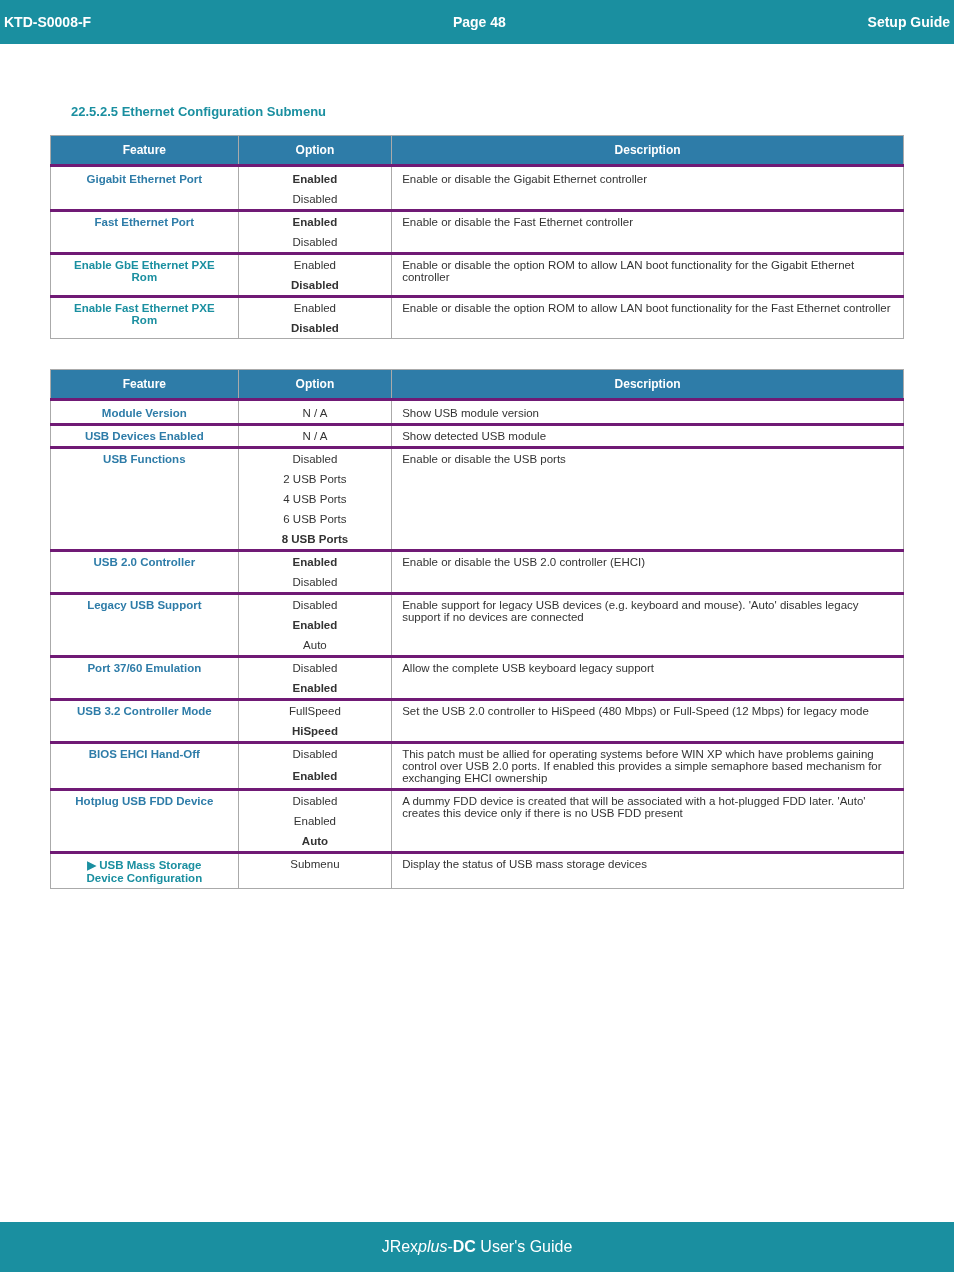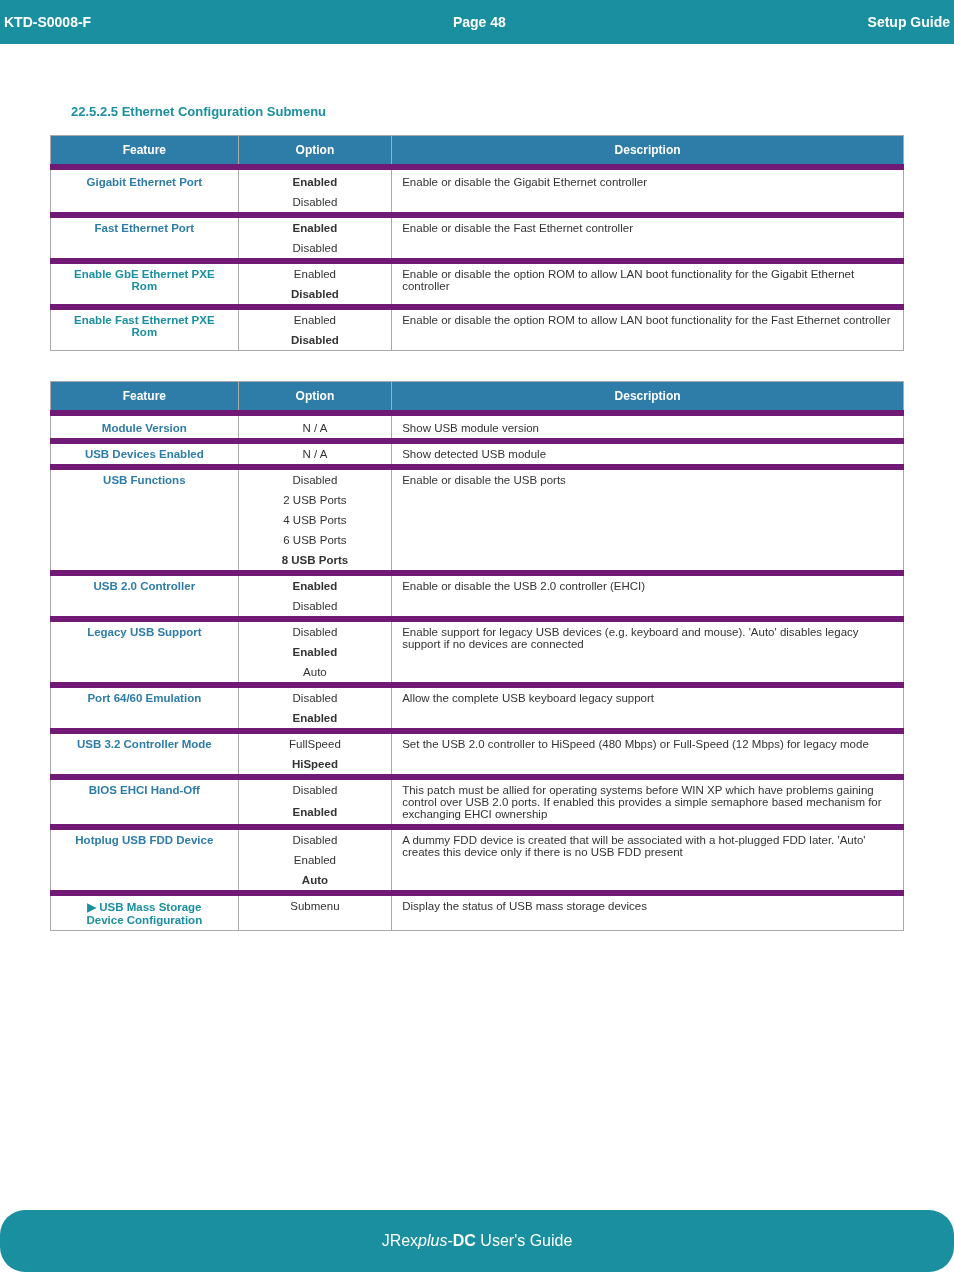--- a/index.html
+++ b/index.html
@@ -32,25 +32,24 @@
     
     .footer {
       background: #1a8fa0;
       color: white;
       text-align: center;
       padding: 14px;
       position: absolute;
       bottom: 0;
       left: 0;
       right: 0;
-      height: 62px;
+      height: 50px;
       display: flex;
       align-items: center;
       justify-content: center;
-      border-radius: 25px;
     }
     .footer-text {
       font-size: 16px;
       color: white;
     }
     .footer-text .plus {
       font-style: italic;
     }
     .footer-text .dc {
       font-weight: bold;
@@ -101,21 +100,21 @@
     }
     .config-table tr {
       border-bottom: none;
     }
     .config-table tbody tr:first-child td {
       padding-top: 6px;
     }
 
     
     .row-separator td {
-      border-top: 6px solid #701a75;
+      border-top: 3px solid #701a75;
     }
 
     .feature-cell {
       text-align: center;
       font-weight: bold;
       color: #2e7ca8;
       vertical-align: middle;
     }
     .option-cell {
       text-align: center;
@@ -252,21 +251,21 @@
         <td class="desc-cell" rowspan="3">Enable support for legacy USB devices (e.g. keyboard and mouse). 'Auto' disables legacy support if no devices are connected</td>
       </tr>
       <tr>
         <td class="option-cell"><span class="option-bold">Enabled</span></td>
       </tr>
       <tr>
         <td class="option-cell">Auto</td>
       </tr>
 
       <tr class="row-separator">
-        <td class="feature-cell" rowspan="2">Port 64/60 Emulation</td>
+        <td class="feature-cell" rowspan="2">Port 37/60 Emulation</td>
         <td class="option-cell">Disabled</td>
         <td class="desc-cell" rowspan="2">Allow the complete USB keyboard legacy support</td>
       </tr>
       <tr>
         <td class="option-cell"><span class="option-bold">Enabled</span></td>
       </tr>
 
       <tr class="row-separator">
         <td class="feature-cell" rowspan="2">USB 3.2 Controller Mode</td>
         <td class="option-cell">FullSpeed</td>

